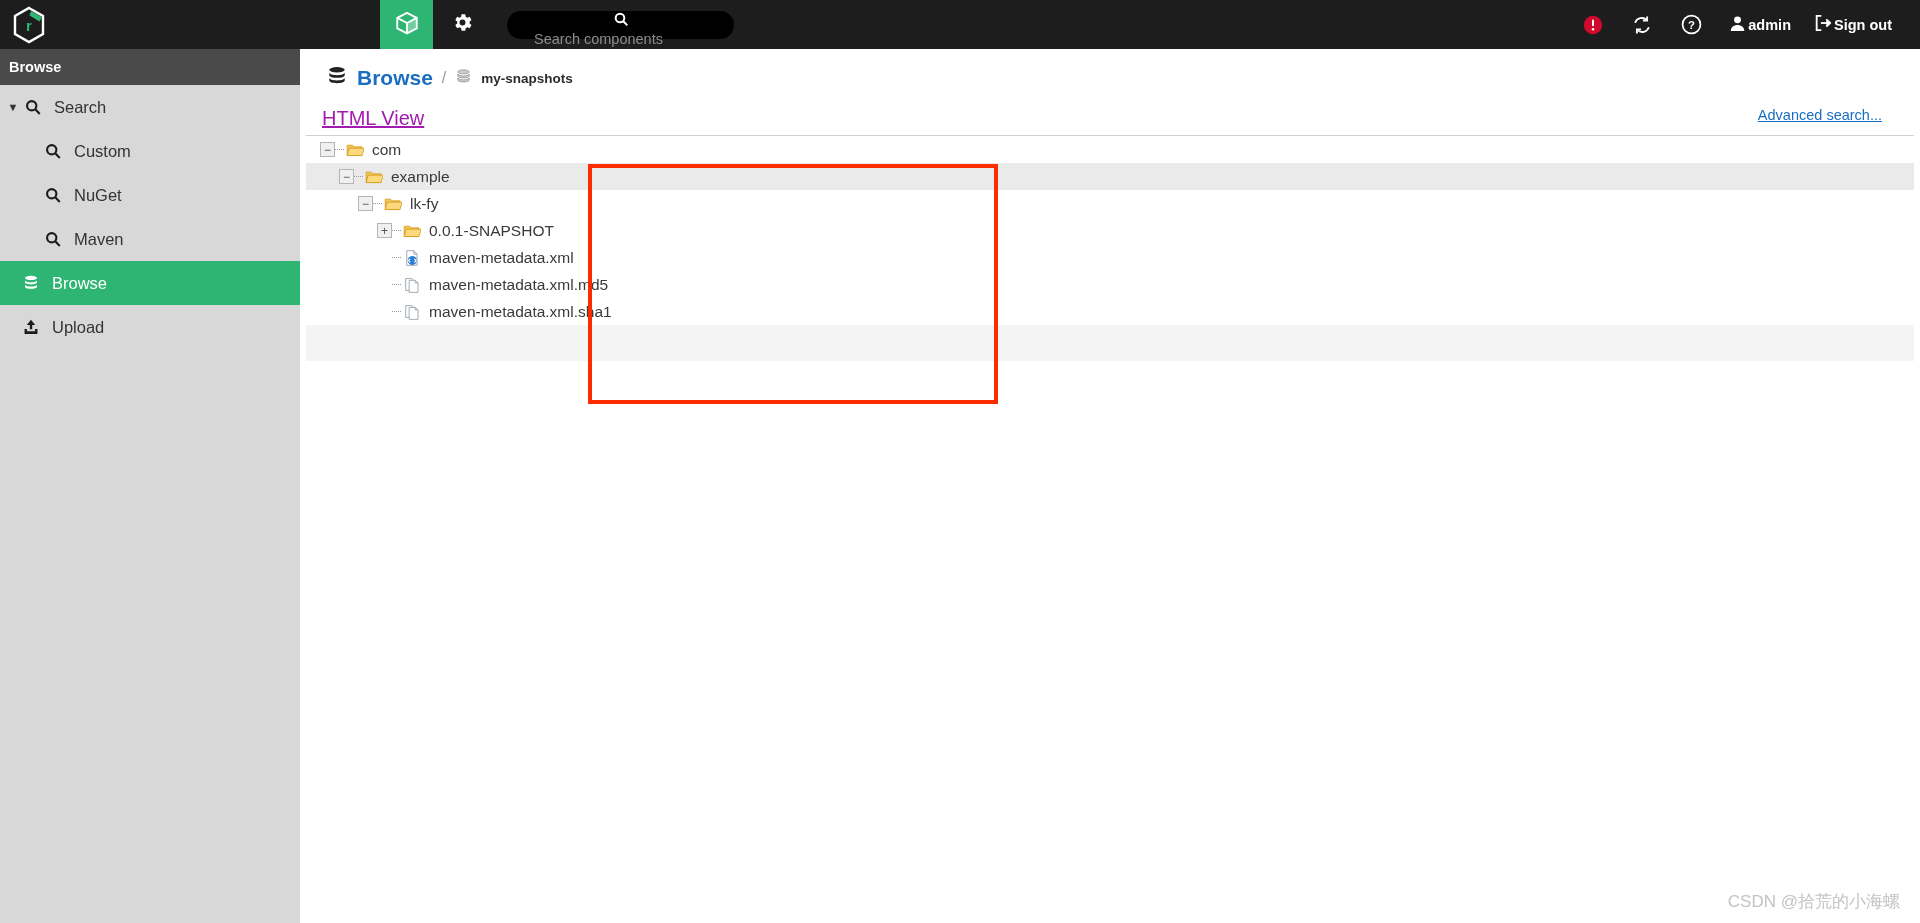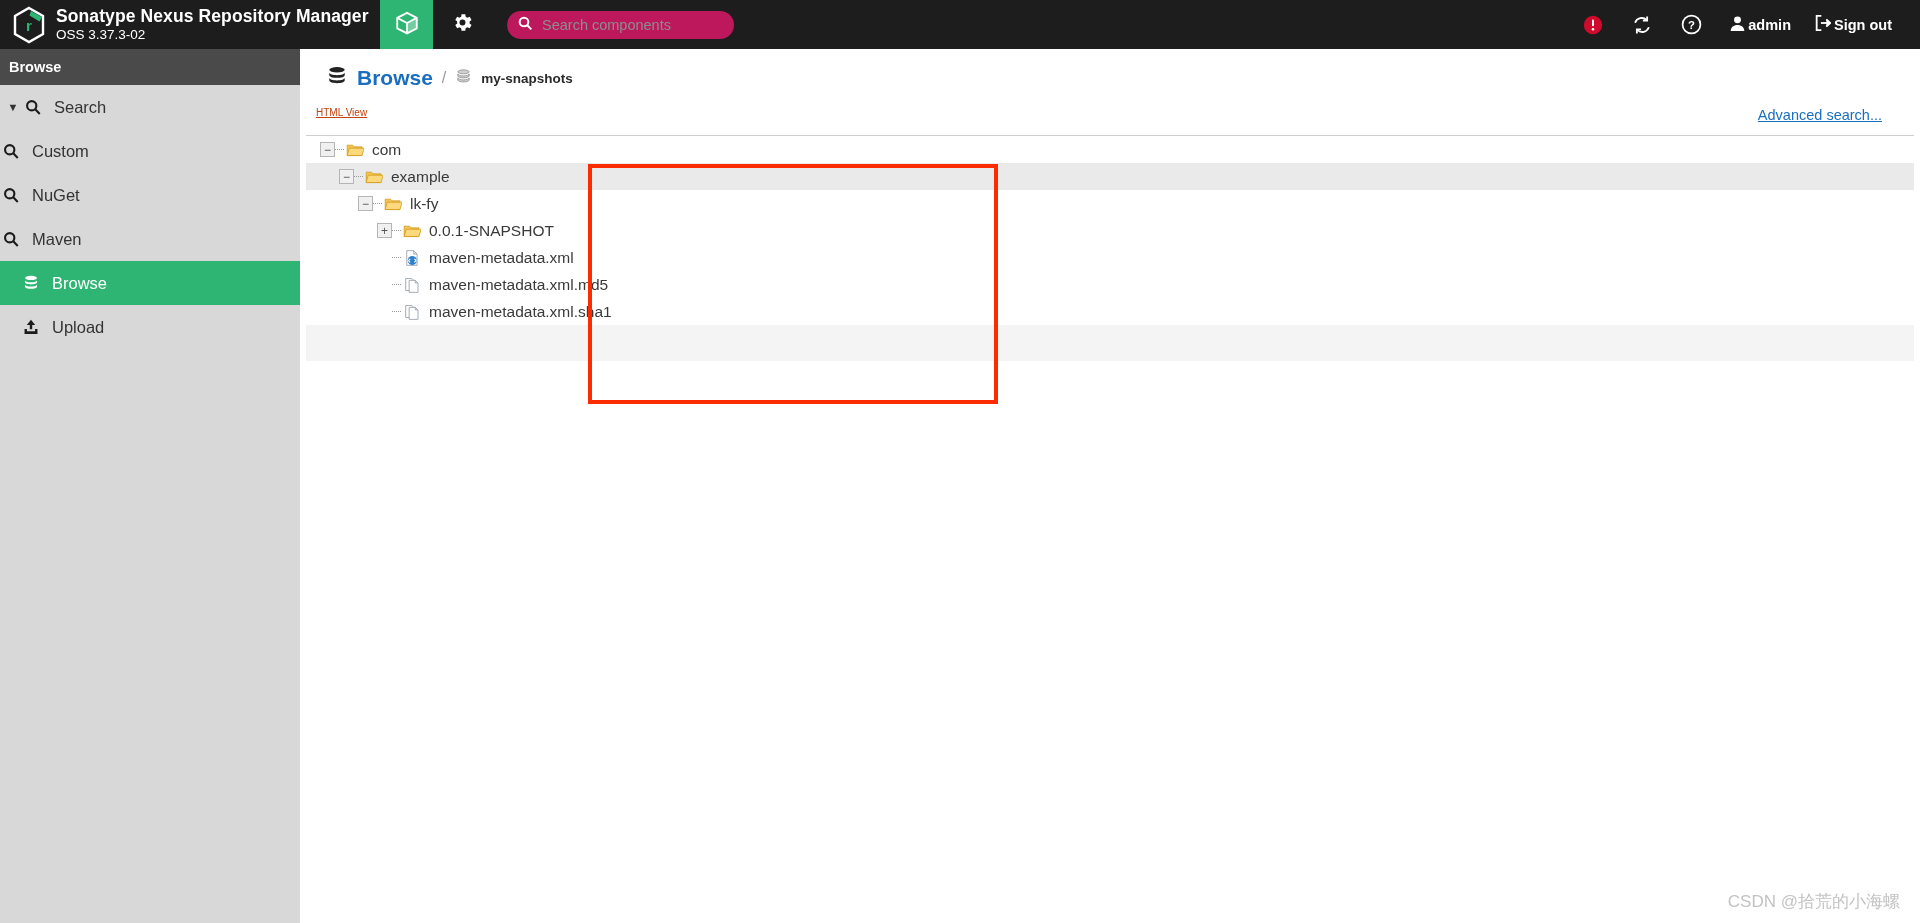--- a/index.html
+++ b/index.html
@@ -34,22 +34,22 @@
     transform: translateX(-50%);
     border-left: 12px solid transparent;
     border-right: 12px solid transparent;
     border-top: 12px solid #2fb573;
   }
   .hdr-tab.gear { width: 58px; }
 
   .search-wrap {
     margin-left: 16px;
     width: 227px; height: 28px;
-    background: #be185d; border-radius: 14px;
-    display: flex; align-items: center; padding: 0 10px;
+    background: #000000; border-radius: 14px;
+    display: flex; align-items: center; padding: 0 10px; flex-direction: column;
   }
   .search-wrap .si { flex: 0 0 18px; }
   #global-search-input {
     border: 0; outline: 0; background: transparent;
     color: #d9d9d9; font-size: 14.5px;
     font-family: "Liberation Sans", sans-serif;
     margin-left: 7px; width: 180px;
   }
   #global-search-input::placeholder { color: #8d8d8d; }
 
@@ -76,21 +76,21 @@
   #sidebar-header {
     height: 36px; background: #4a4a4a; color: #ffffff;
     font-size: 14.5px; font-weight: bold;
     display: flex; align-items: center; padding-left: 9px;
   }
   .nav-item {
     height: 44px; display: flex; align-items: center;
     color: #333333; font-size: 16.5px;
   }
   .nav-item.lvl1 { padding-left: 20px; }
-  .nav-item.lvl2 { }
+  .nav-item.lvl2 { padding-left: 42px; }
   .nav-item.active { background: #2fb573; color: #ffffff; }
   .nav-item .nicon {
     width: 22px; flex: 0 0 22px;
     display: flex; align-items: center; justify-content: center;
     margin-right: 10px;
   }
   .caret {
     width: 14px; flex: 0 0 14px; margin-left: -14px; margin-right: 2px;
     display: flex; align-items: center; justify-content: center;
   }
@@ -110,22 +110,22 @@
   #breadcrumb .sep { color: #9b9b9b; font-size: 16px; }
   #breadcrumb .crumb-cur {
     color: #2b2b2b; font-size: 13.5px; font-weight: bold;
   }
 
   #toolbar-row {
     position: relative; margin-top: 16px;
     height: 26px;
   }
   #html-view-link {
-    position: absolute; left: 16px; top: 0;
-    color: #c2410c; font-size: 10px;
+    position: absolute; left: 22px; top: 0;
+    color: #a21caf; font-size: 20px;
   }
   #advanced-search-link {
     position: absolute; right: 38px; top: 0;
     color: #1a6ec0; font-size: 14.5px;
   }
 
   
   #tree-panel {
     position: absolute; left: 6px; top: 86px;
     width: 1608px;
@@ -175,24 +175,20 @@
 <div id="app-header">
 
   <div class="brand">
     <div class="brand-logo">
       <svg width="34" height="38" viewBox="0 0 34 38">
         <polygon points="17,2 31,10 31,28 17,36 3,28 3,10" fill="none" stroke="#ffffff" stroke-width="2.4"></polygon>
         <path d="M19 5 L30 11 L27.5 15.5 L17.5 9.5 Z" fill="#2fb573"></path>
         <text x="17" y="25" font-family="Liberation Sans, sans-serif" font-size="15" font-weight="bold" fill="#2fb573" text-anchor="middle">r</text>
       </svg>
     </div>
-    <div class="brand-text">
-      <div class="brand-title">Sonatype Nexus Repository Manager</div>
-      <div class="brand-sub">OSS 3.37.3-02</div>
-    </div>
   </div>
 
   <div class="hdr-tab active">
     <span>
       <svg width="26" height="26" viewBox="0 0 24 24" fill="none" stroke="#ffffff" stroke-width="1.7">
         <path d="M12 2.6 L21 7.3 L21 17 L12 21.6 L3 17 L3 7.3 Z" fill="none"></path>
         <path d="M3 7.3 L12 12 L21 7.3"></path>
         <path d="M12 12 L12 21.6"></path>
         <path d="M12 12 L21 7.3 L21 17 L12 21.6 Z" fill="#ffffff" fill-opacity="0.33" stroke="none"></path>
       </svg>

